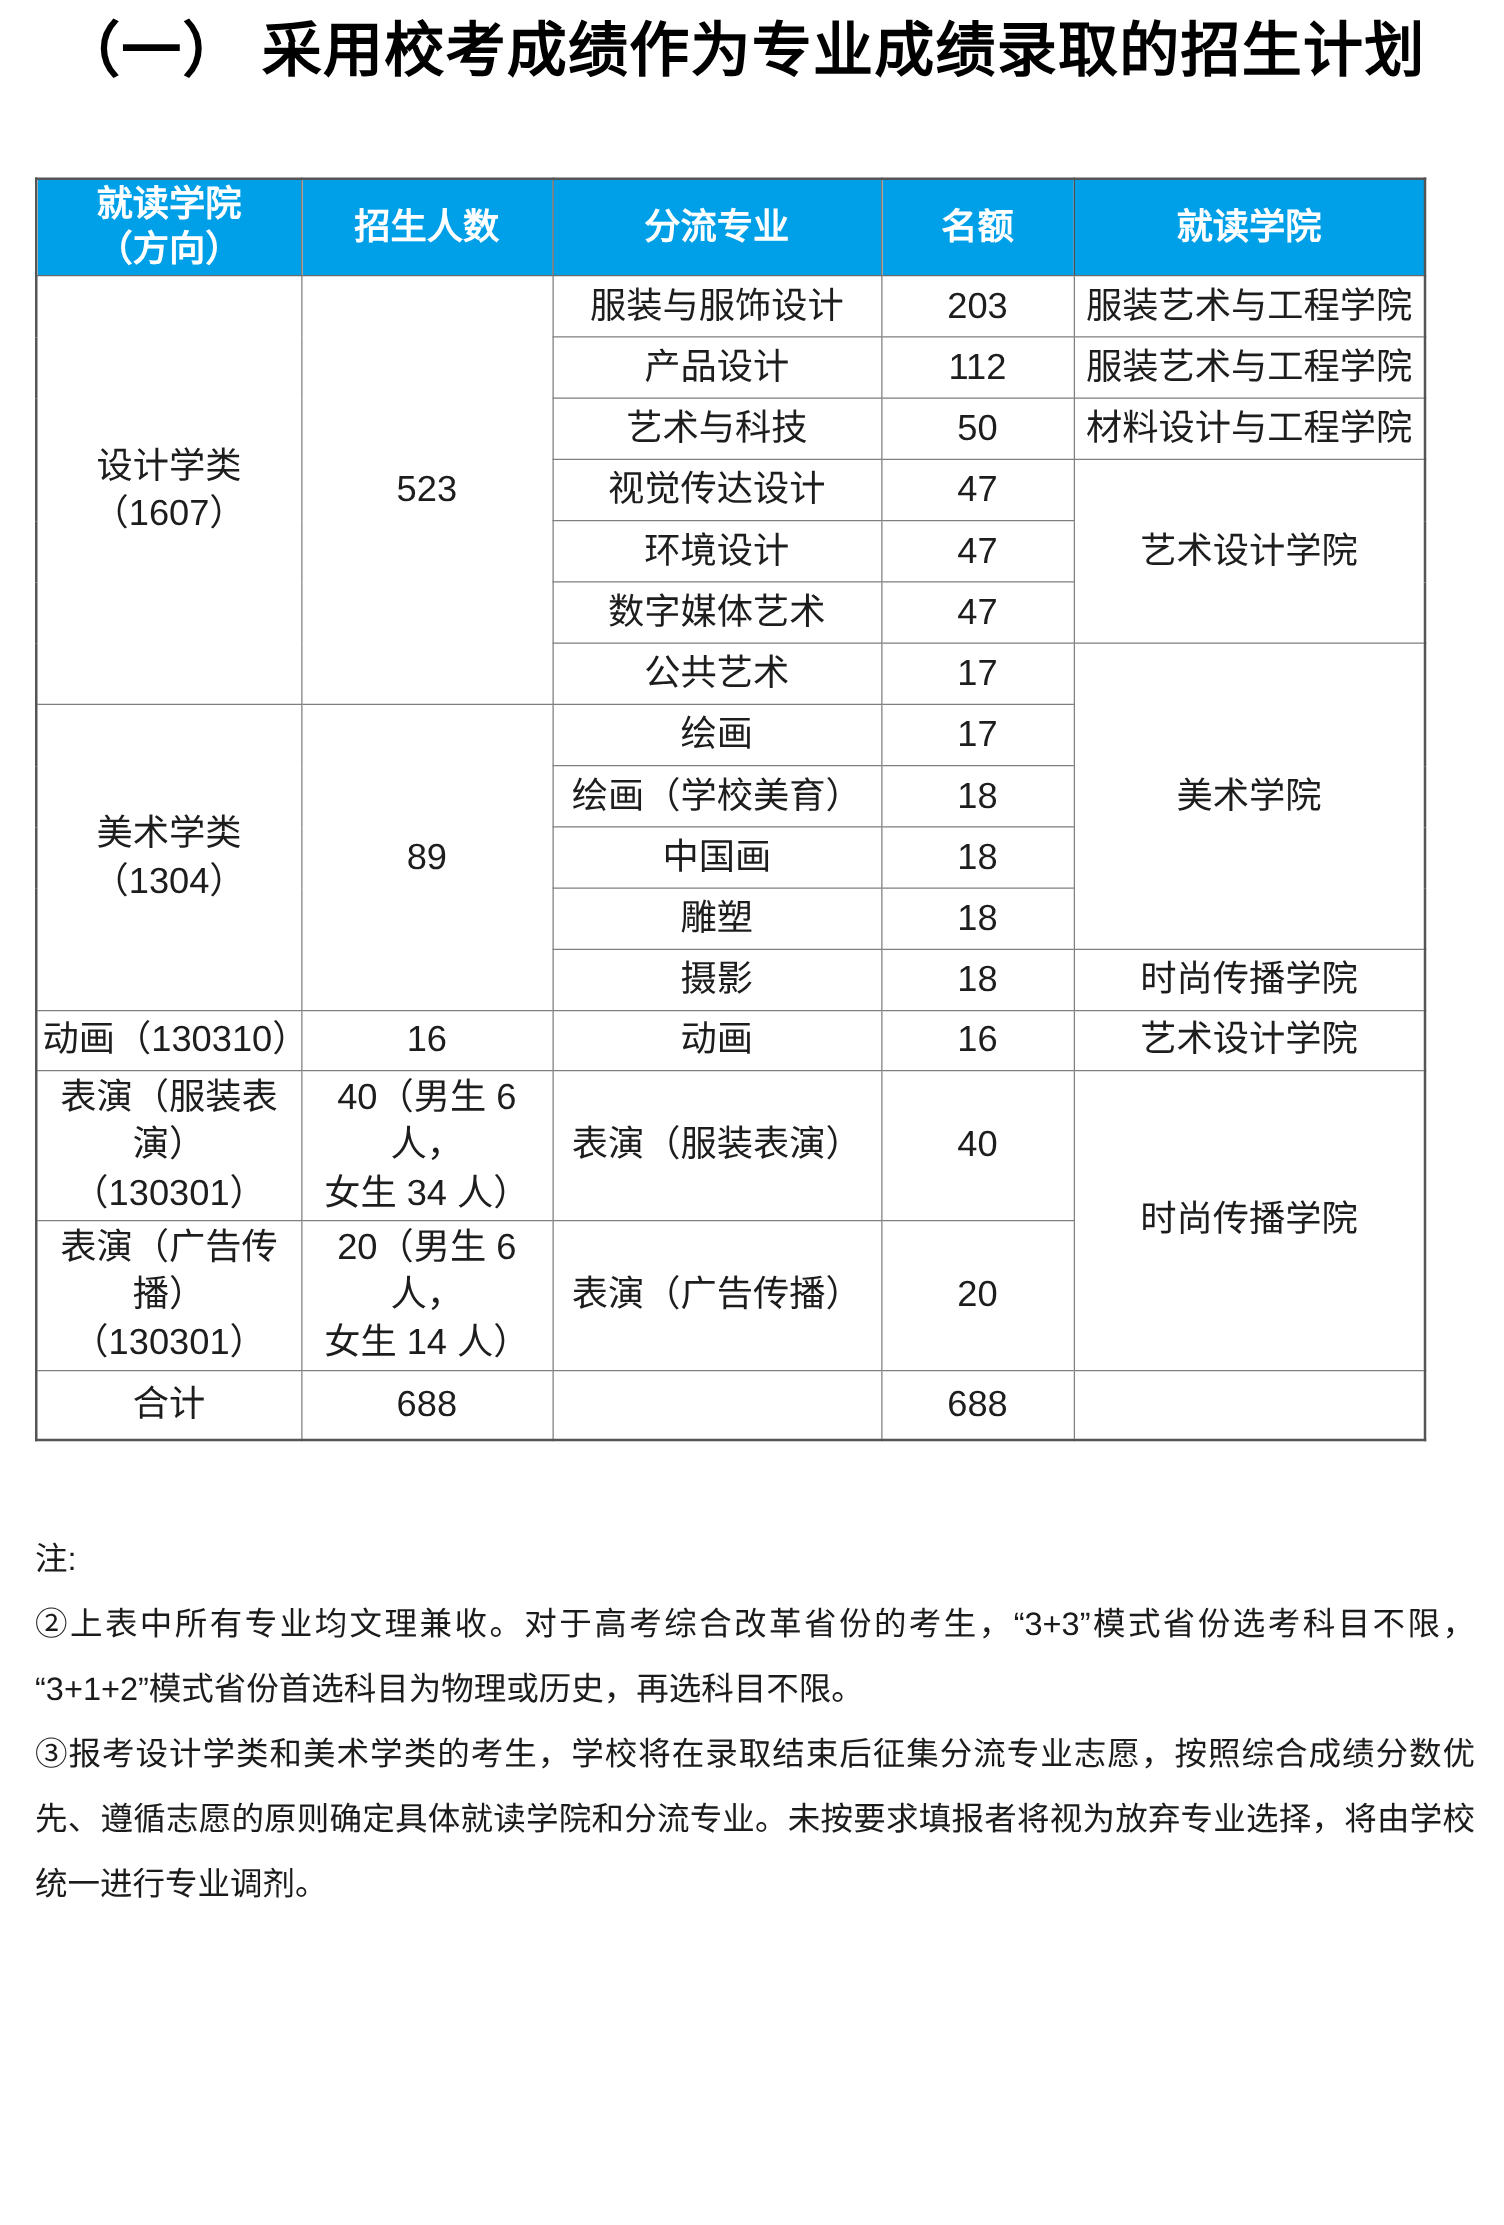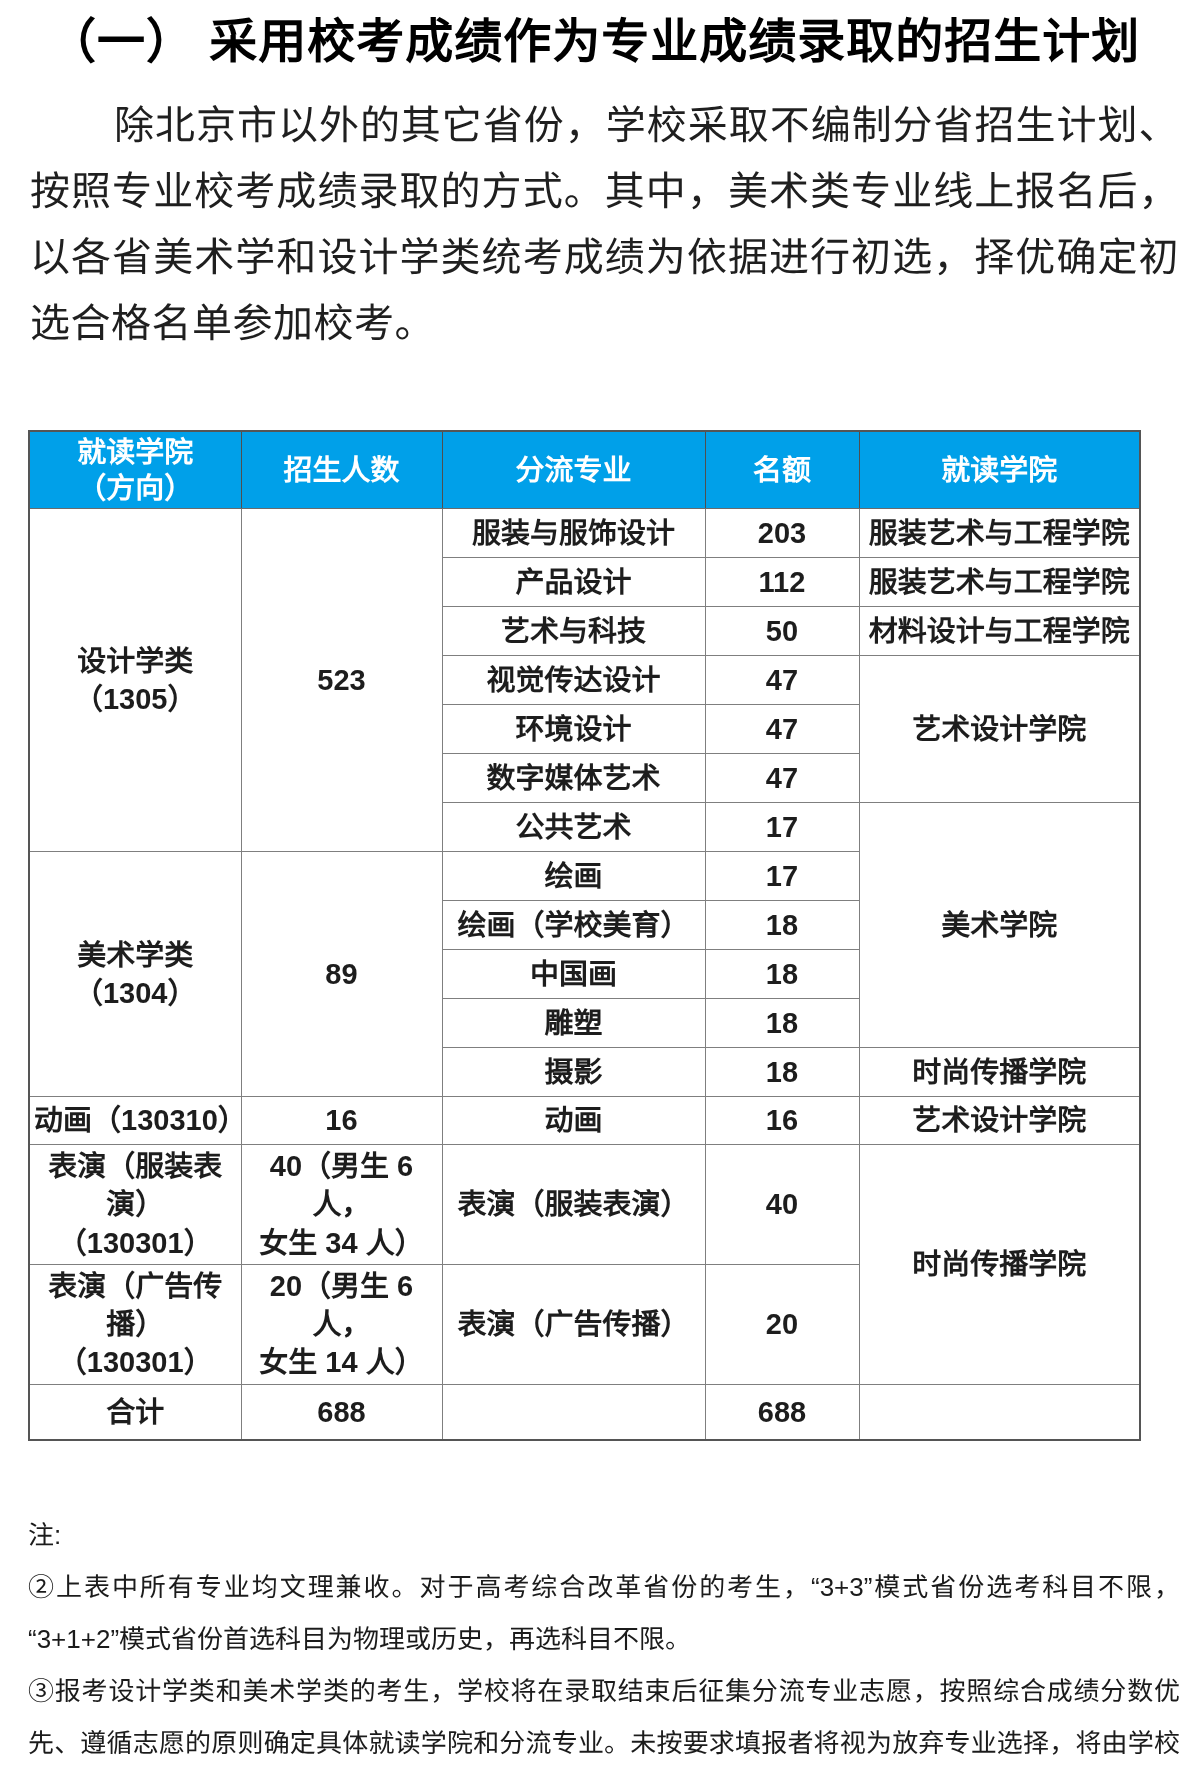--- a/index.html
+++ b/index.html
@@ -62,21 +62,20 @@
     font-size: 29px;
     line-height: 36px;
     height: 68px;
     border-color: #4f4f4f;
     border-bottom-color: #6b6b6b;
   }
   table.plan-table td {
     font-size: 29px;
     line-height: 1.32;
     color: #1d1d1d;
-    font-weight: bold;
   }
   tr.rh  { height: 49px; }
   tr.rh-anim { height: 48px; }
   tr.rh-perf { height: 88px; }
   tr.rh-total { height: 56px; }
   td.small { font-size: 26px; margin-top: 48px; }
   .notes {
     margin: 68px 23px 0 28px;
     font-size: 26px;
     line-height: 52px;
@@ -85,21 +84,20 @@
   }
   .notes p { margin: 0; }
 </style>
 </head>
 <body>
 
 <div class="page">
 
   <h2 class="heading">（一） 采用校考成绩作为专业成绩录取的招生计划</h2>
 
-  <p class="intro">除北京市以外的其它省份，学校采取不编制分省招生计划、按照专业校考成绩录取的方式。其中，美术类专业线上报名后，以各省美术学和设计学类统考成绩为依据进行初选，择优确定初选合格名单参加校考。</p>
 
   <table class="plan-table">
     <colgroup>
       <col style="width:212px">
       <col style="width:201px">
       <col style="width:263px">
       <col style="width:154px">
       <col style="width:281px">
     </colgroup>
     <thead>
@@ -108,21 +106,21 @@
 （方向）</th>
         <th>招生人数</th>
         <th>分流专业</th>
         <th>名额</th>
         <th>就读学院</th>
       </tr>
     </thead>
     <tbody>
       <tr class="rh">
         <td rowspan="7">设计学类
-（1305）</td>
+（1607）</td>
         <td rowspan="7">523</td>
         <td>服装与服饰设计</td>
         <td>203</td>
         <td>服装艺术与工程学院</td>
       </tr>
       <tr class="rh">
         <td>产品设计</td>
         <td>112</td>
         <td>服装艺术与工程学院</td>
       </tr>

